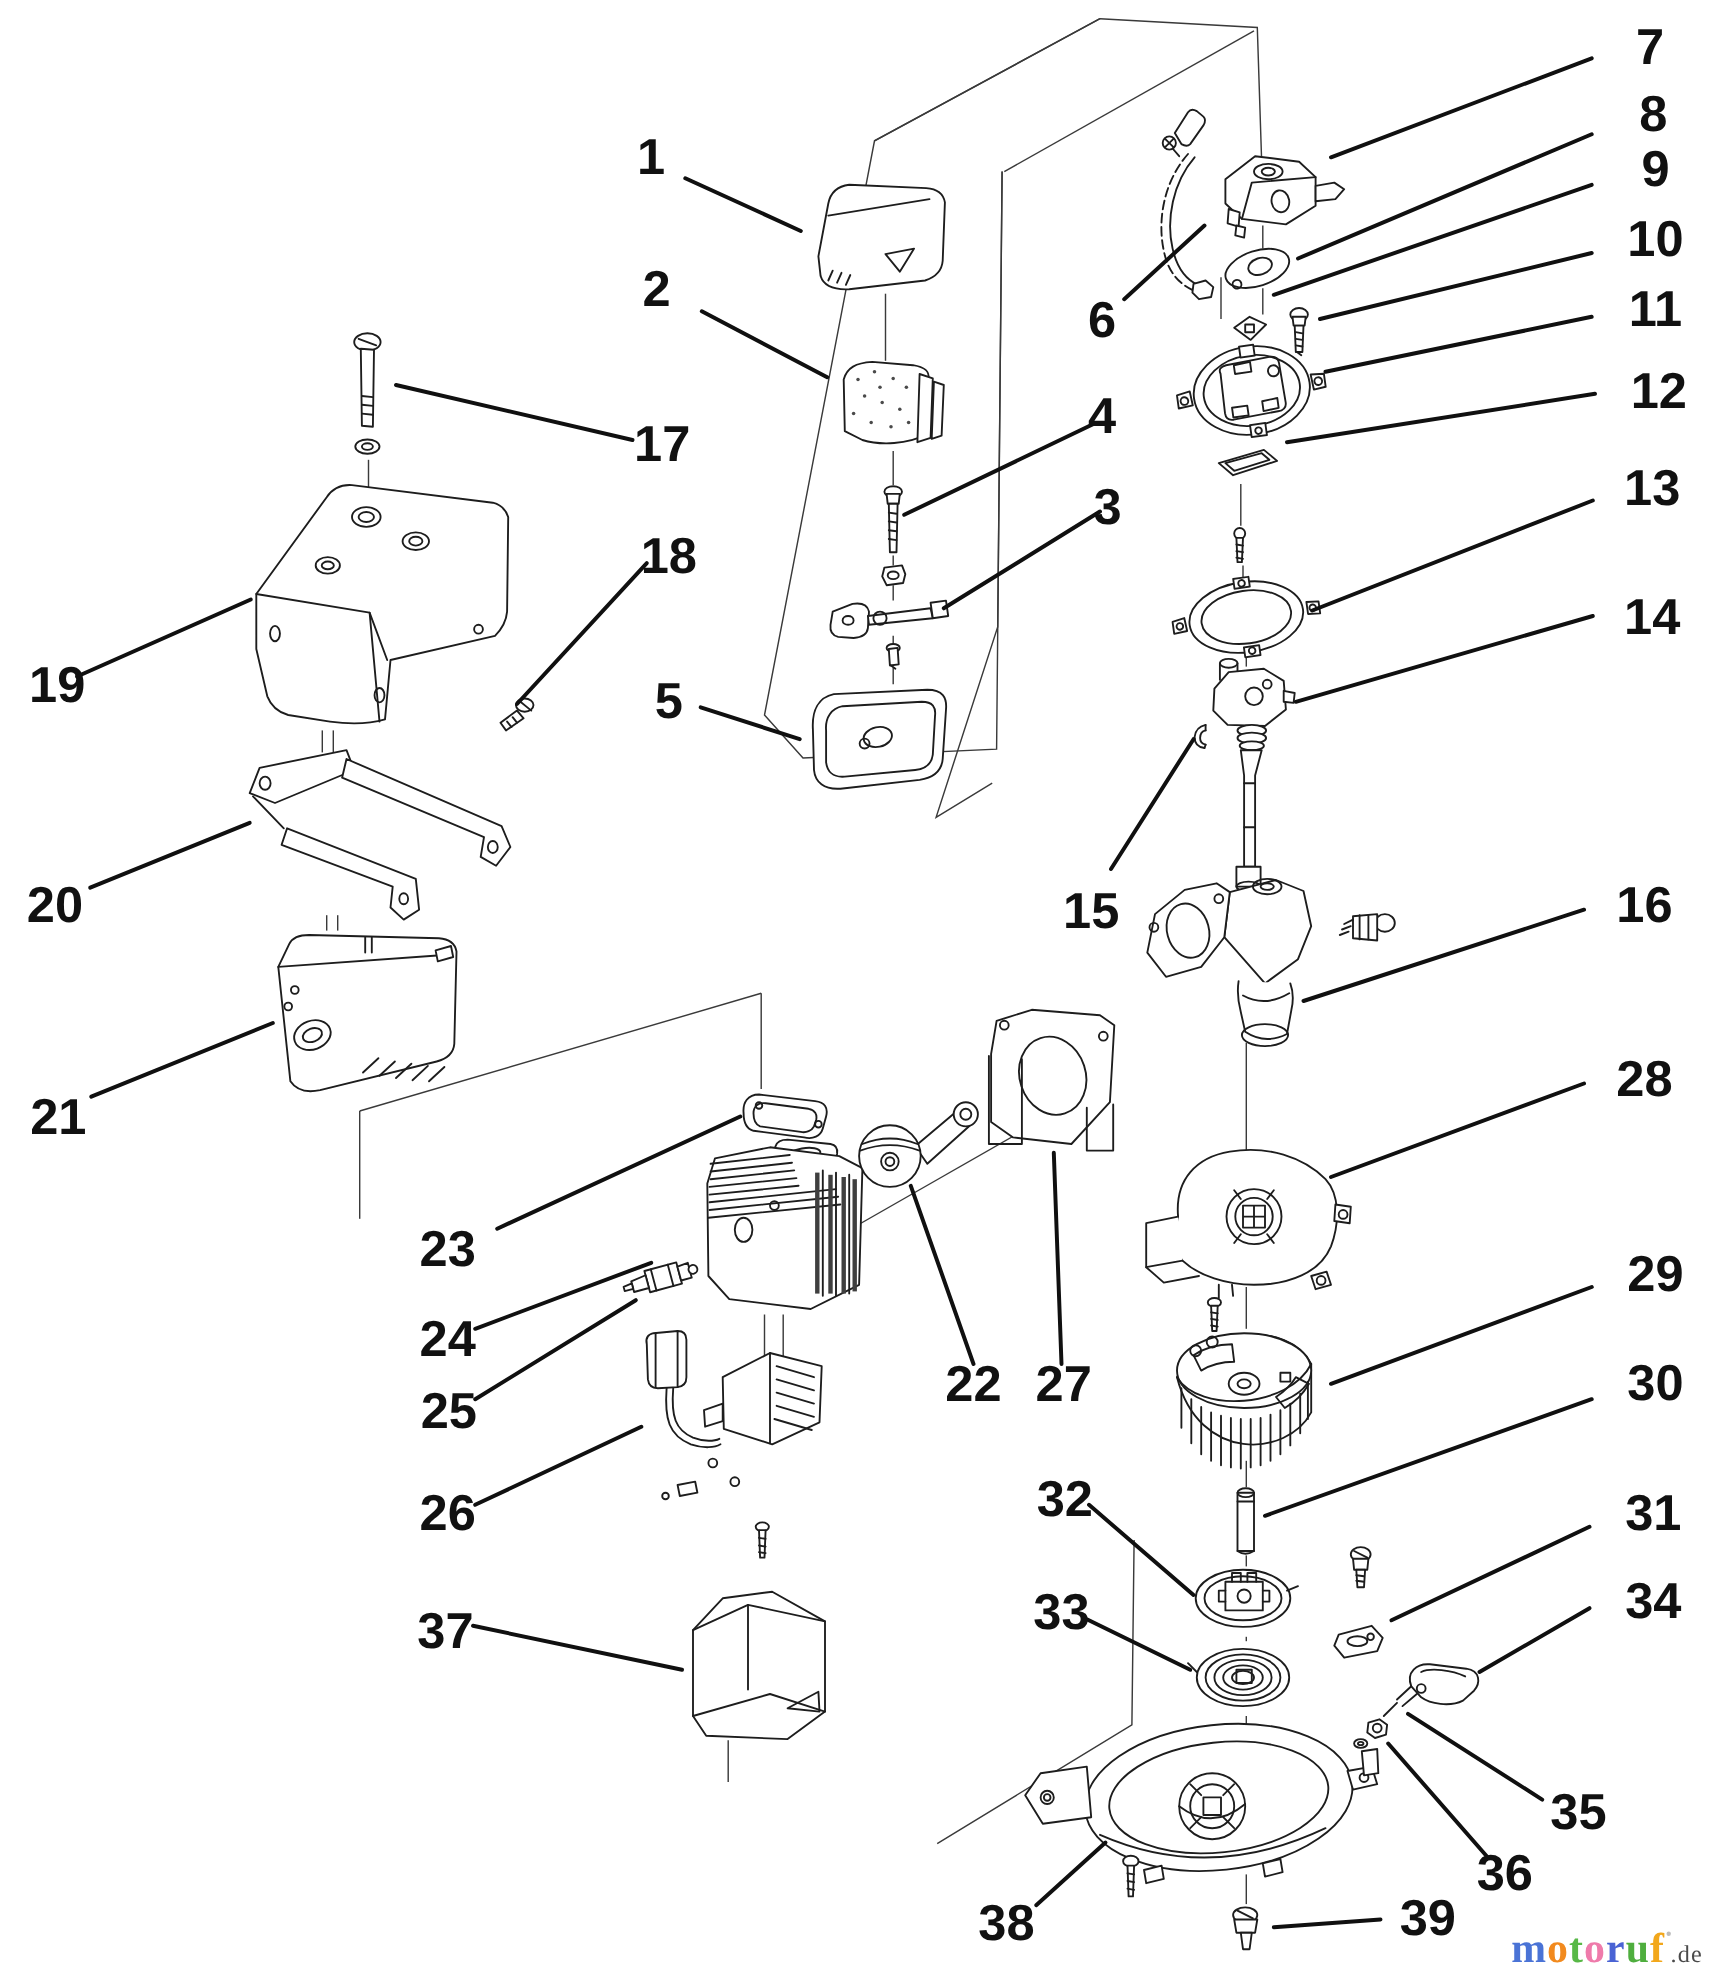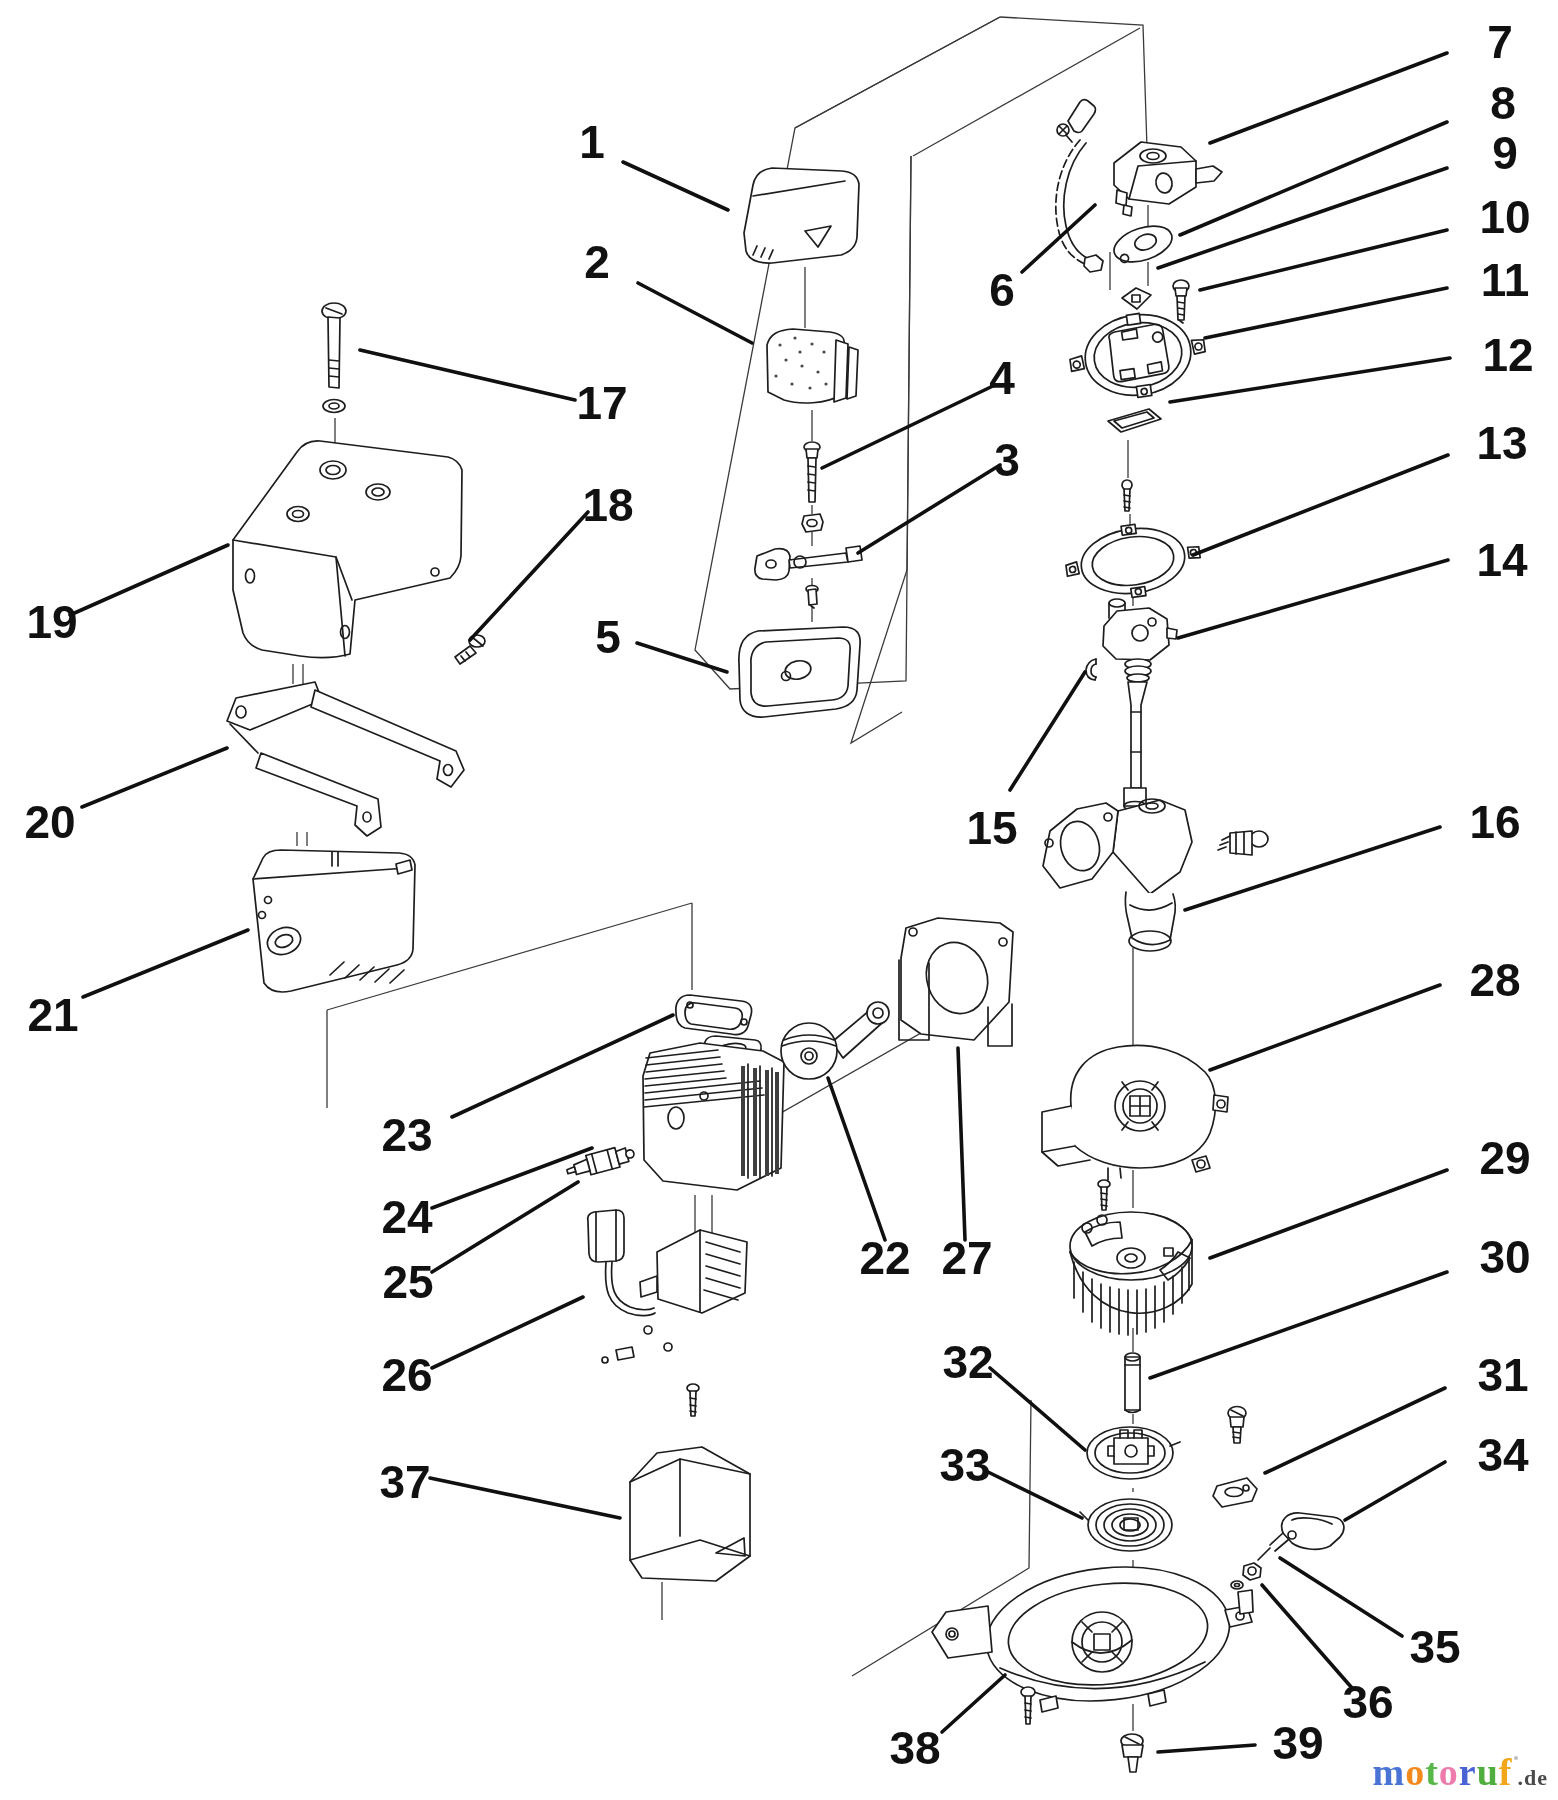--- a/index.html
+++ b/index.html
@@ -10,21 +10,21 @@
          fill:none;stroke:#1d1d1d;stroke-width:1.7;stroke-linejoin:round;stroke-linecap:round;}
   .part .solid{fill:#ffffff;}
   .part .dark{fill:#3f3f3f;stroke:none;}
   .part .dot{fill:#4a4a4a;stroke:none;}
   .thin path,.thin line,.thin polyline{fill:none;stroke:#3a3a3a;stroke-width:1.3;}
   .leaders line{stroke:#101010;stroke-width:3.6;stroke-linecap:round;}
   .part-label{fill:#111;font-family:"Liberation Sans",sans-serif;font-weight:bold;
          font-size:46px;text-anchor:middle;dominant-baseline:central;}
   .logo{position:absolute;right:10px;bottom:6px;font-family:"Liberation Serif",serif;
         font-weight:bold;font-size:38px;letter-spacing:1px;white-space:nowrap;cursor:pointer;}
-  .logo .suffix{font-size:22px;font-weight:bold;}
+  .logo .suffix{font-size:22px;font-weight:normal;}
   .logo .tm{display:inline-block;width:4px;height:4px;background:#bdbdbd;border-radius:50%;
         vertical-align:top;margin:6px 0 0 1px;}
 </style>
 </head>
 <body>
 
 <div class="stage">
 <svg width="1558" height="1800" viewBox="0 0 1558 1800">
 
   <g class="thin">

